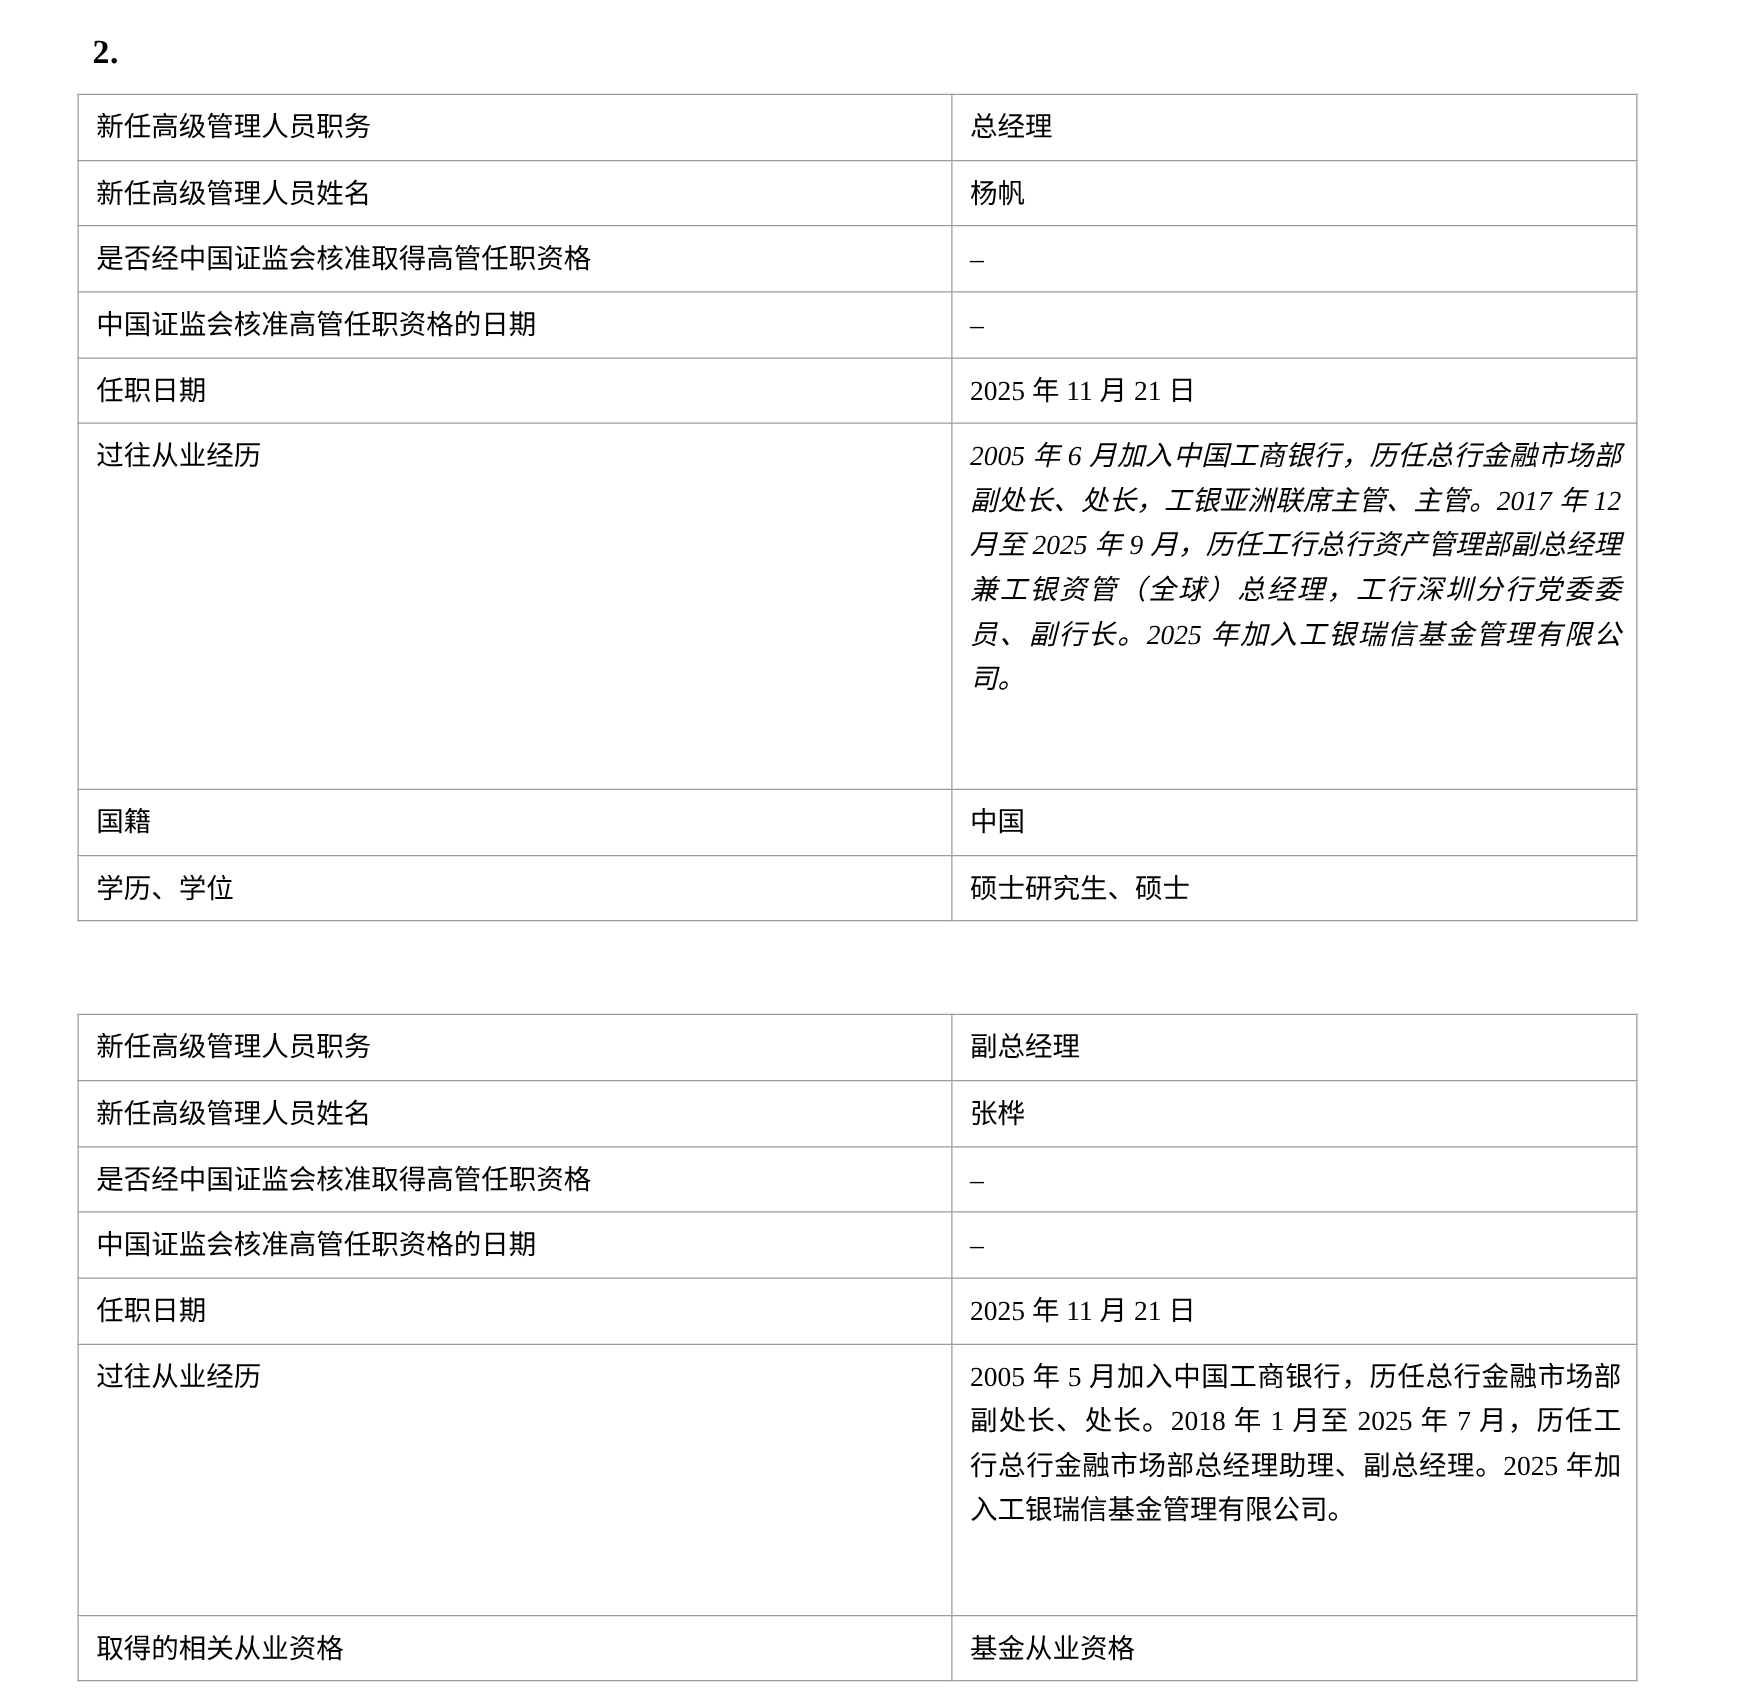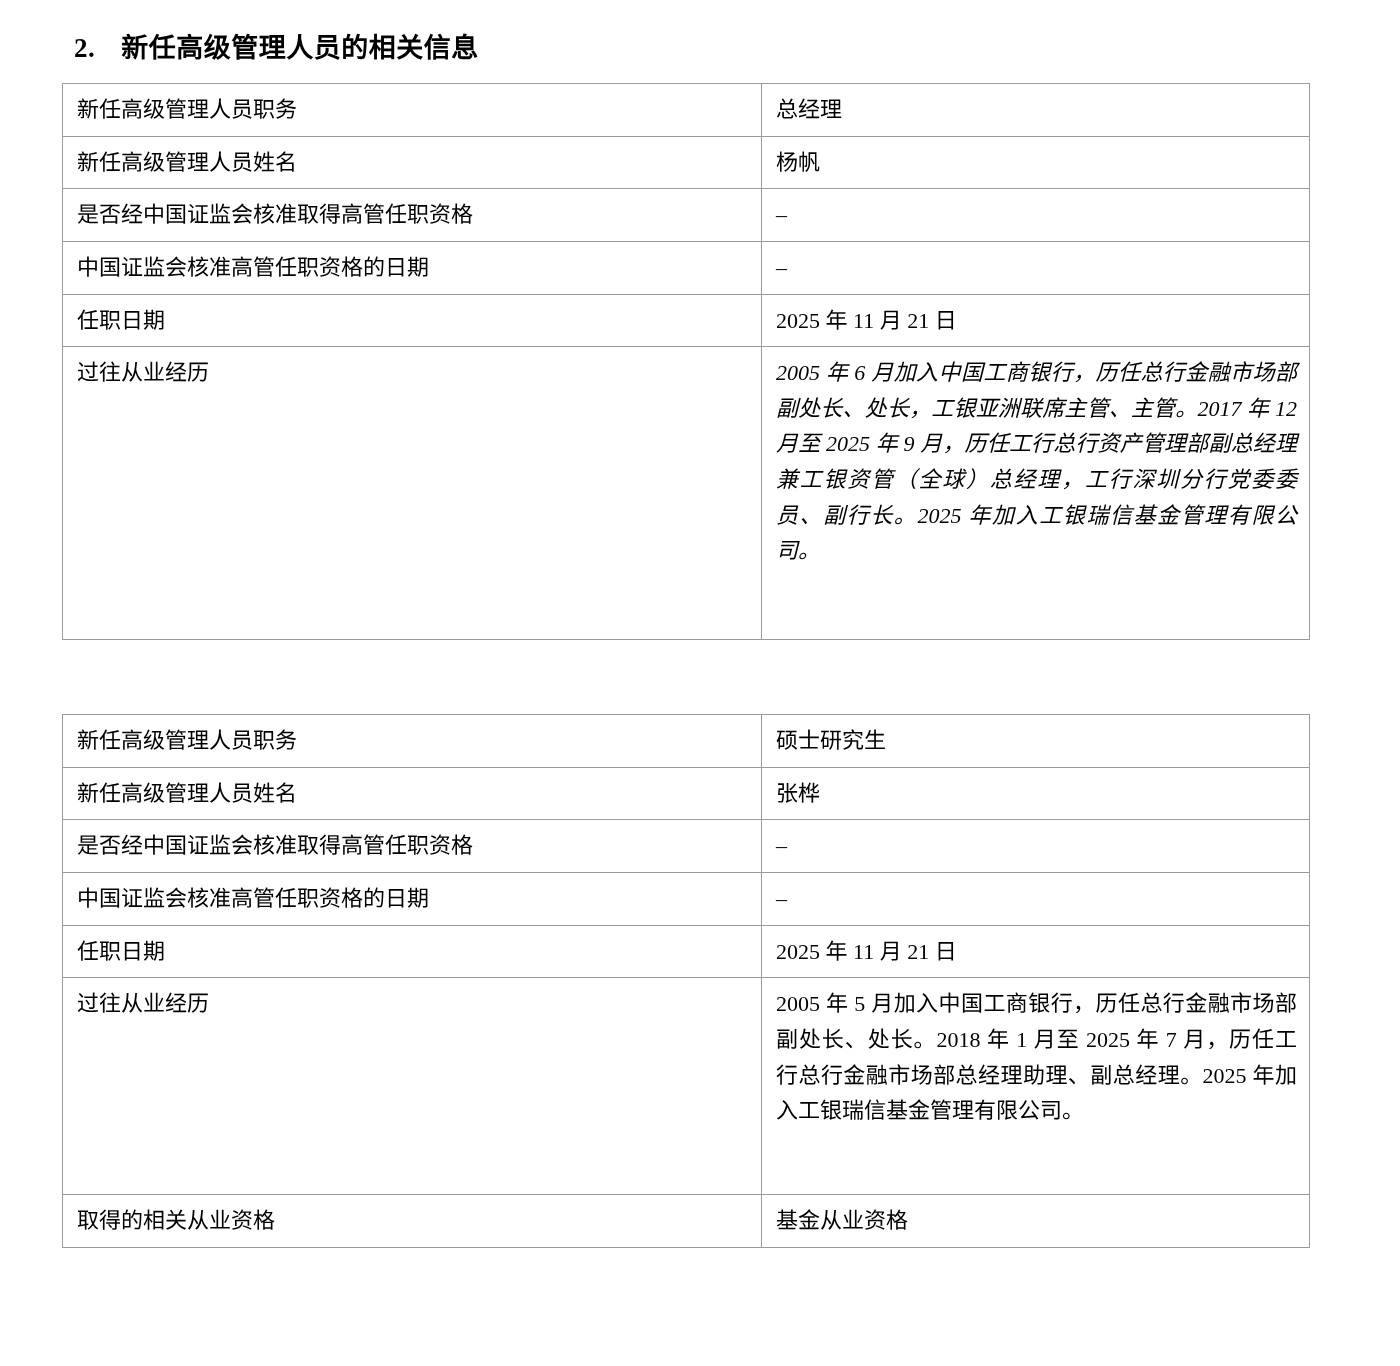--- a/index.html
+++ b/index.html
@@ -66,21 +66,20 @@
     text-justify: inter-ideograph;
   }
 </style>
 </head>
 <body>
 
 <div class="page">
 
   <div class="section-heading">
     <span class="num">2.</span>
-    <span>新任高级管理人员的相关信息</span>
   </div>
 
   <table class="info-table">
     <tbody>
       <tr>
         <td class="label">新任高级管理人员职务</td>
         <td class="value">总经理</td>
       </tr>
       <tr>
         <td class="label">新任高级管理人员姓名</td>
@@ -95,30 +94,38 @@
         <td class="value dash">–</td>
       </tr>
       <tr>
         <td class="label">任职日期</td>
         <td class="value">2025 年 11 月 21 日</td>
       </tr>
       <tr>
         <td class="label">过往从业经历</td>
         <td class="value tall bio">2005 年 6 月加入中国工商银行，历任总行金融市场部副处长、处长，工银亚洲联席主管、主管。2017 年 12 月至 2025 年 9 月，历任工行总行资产管理部副总经理兼工银资管（全球）总经理，工行深圳分行党委委员、副行长。2025 年加入工银瑞信基金管理有限公司。</td>
       </tr>
+      <tr>
+        <td class="label">国籍</td>
+        <td class="value">中国</td>
+      </tr>
+      <tr>
+        <td class="label">学历、学位</td>
+        <td class="value">硕士研究生、硕士</td>
+      </tr>
     </tbody>
   </table>
 
   <div class="gap"></div>
 
   <table class="info-table">
     <tbody>
       <tr>
         <td class="label">新任高级管理人员职务</td>
-        <td class="value">硕士研究生</td>
+        <td class="value">副总经理</td>
       </tr>
       <tr>
         <td class="label">新任高级管理人员姓名</td>
         <td class="value">张桦</td>
       </tr>
       <tr>
         <td class="label">是否经中国证监会核准取得高管任职资格</td>
         <td class="value dash">–</td>
       </tr>
       <tr>

